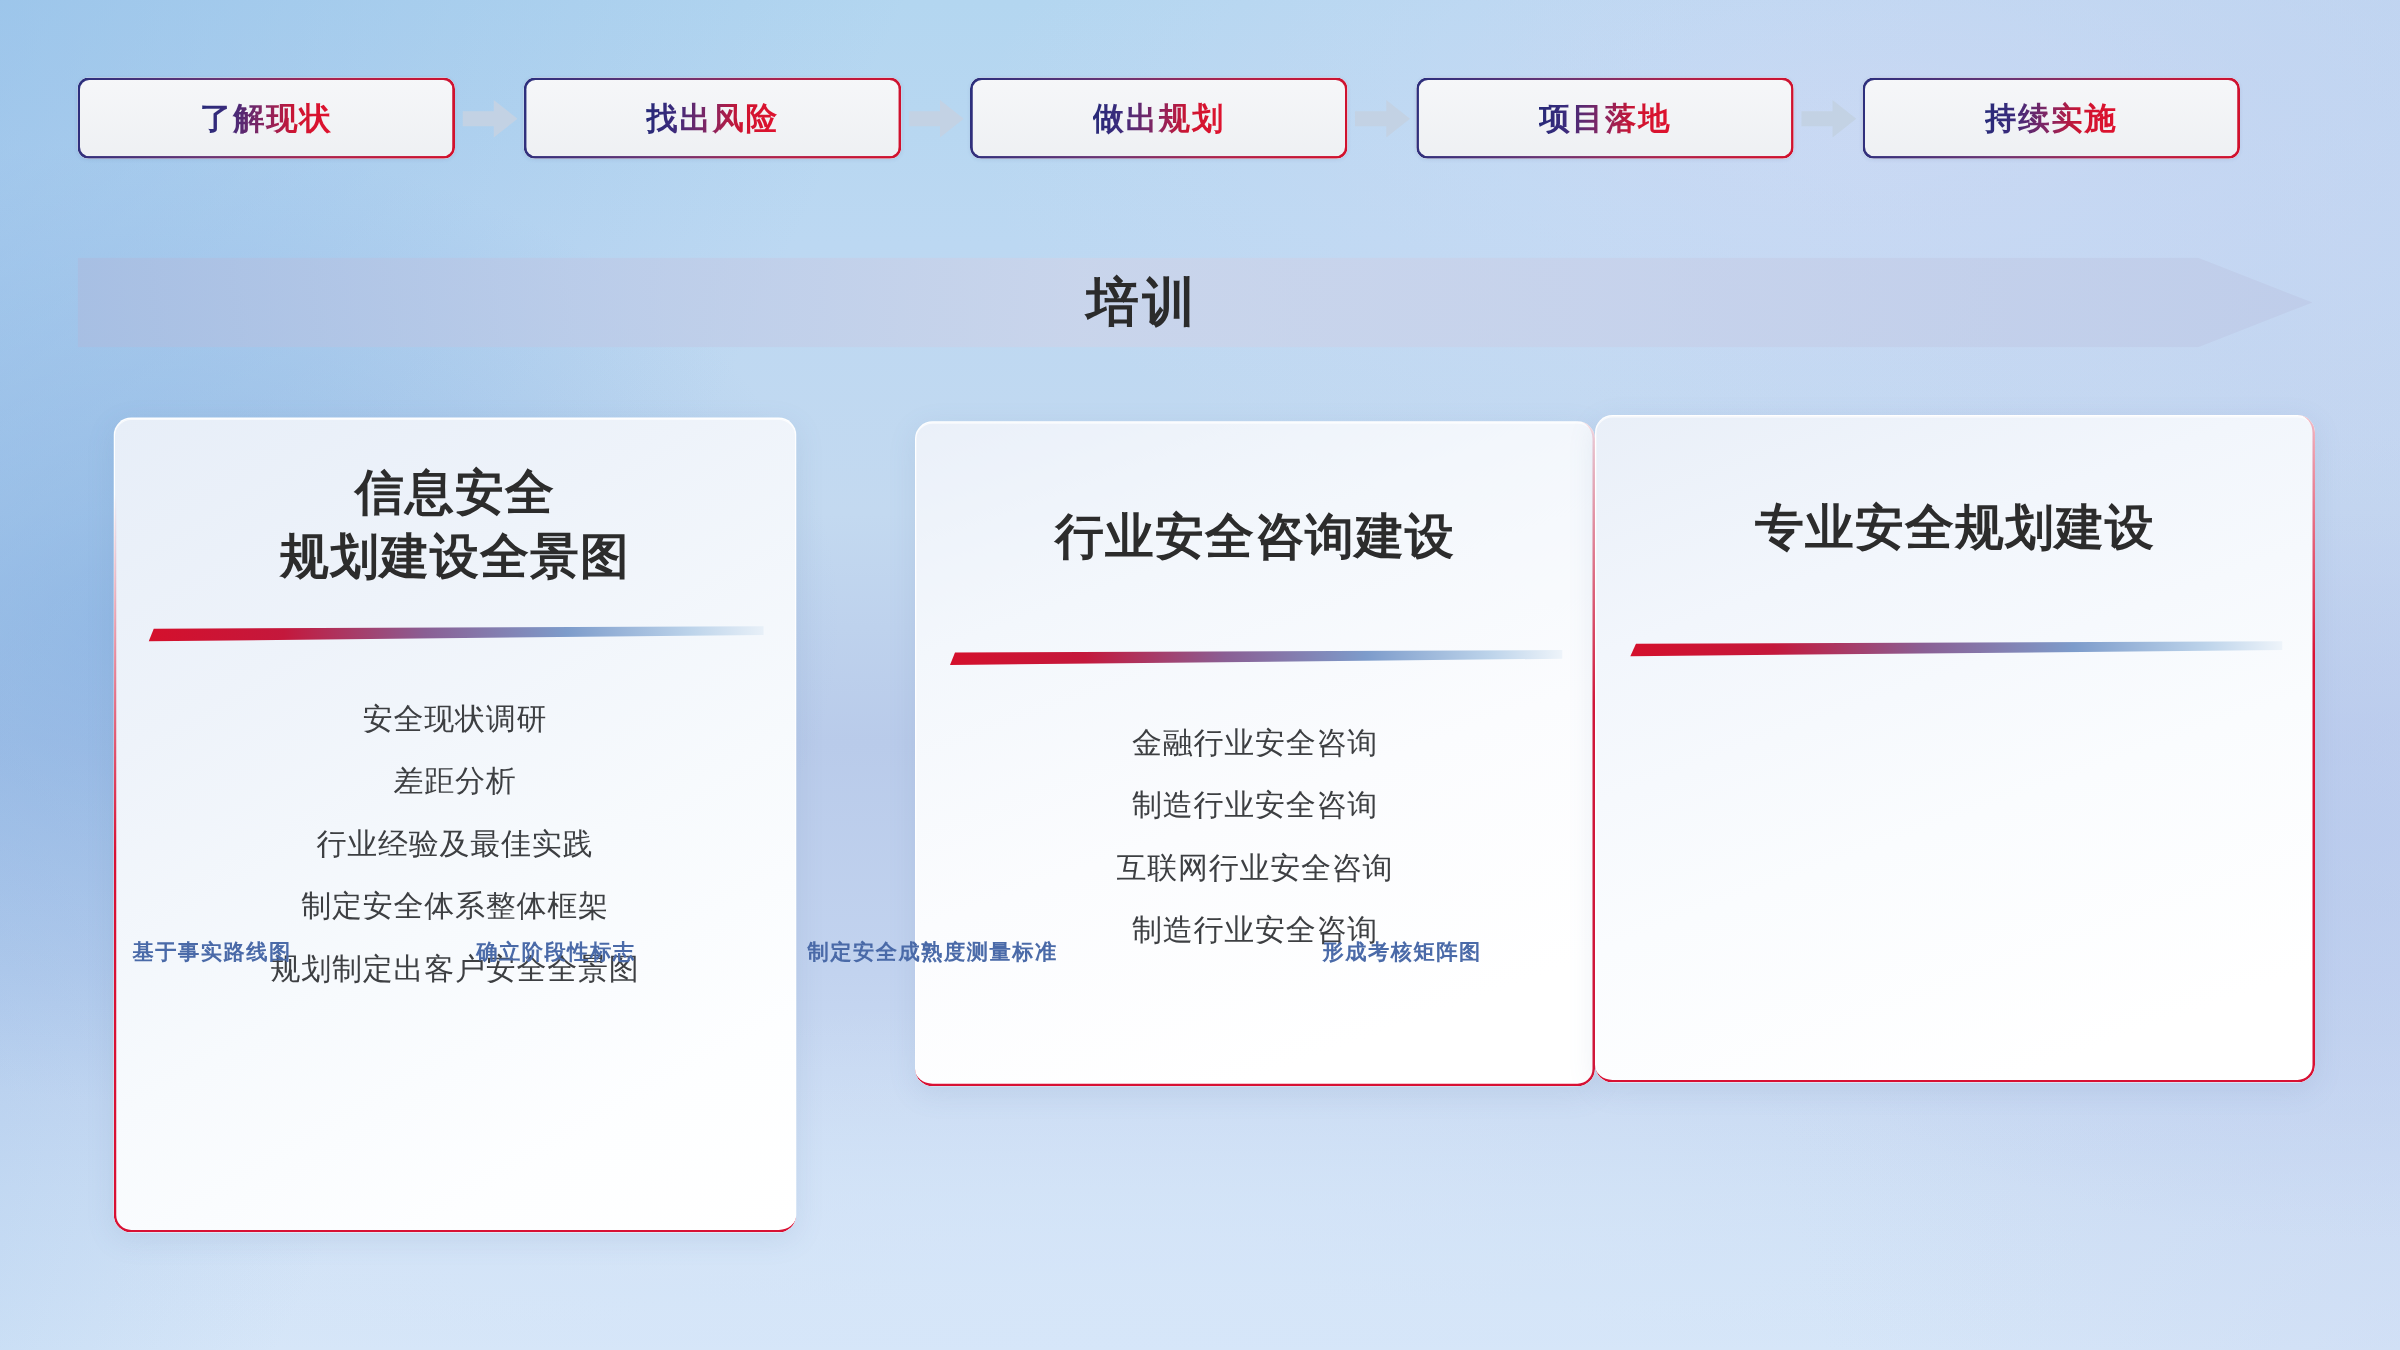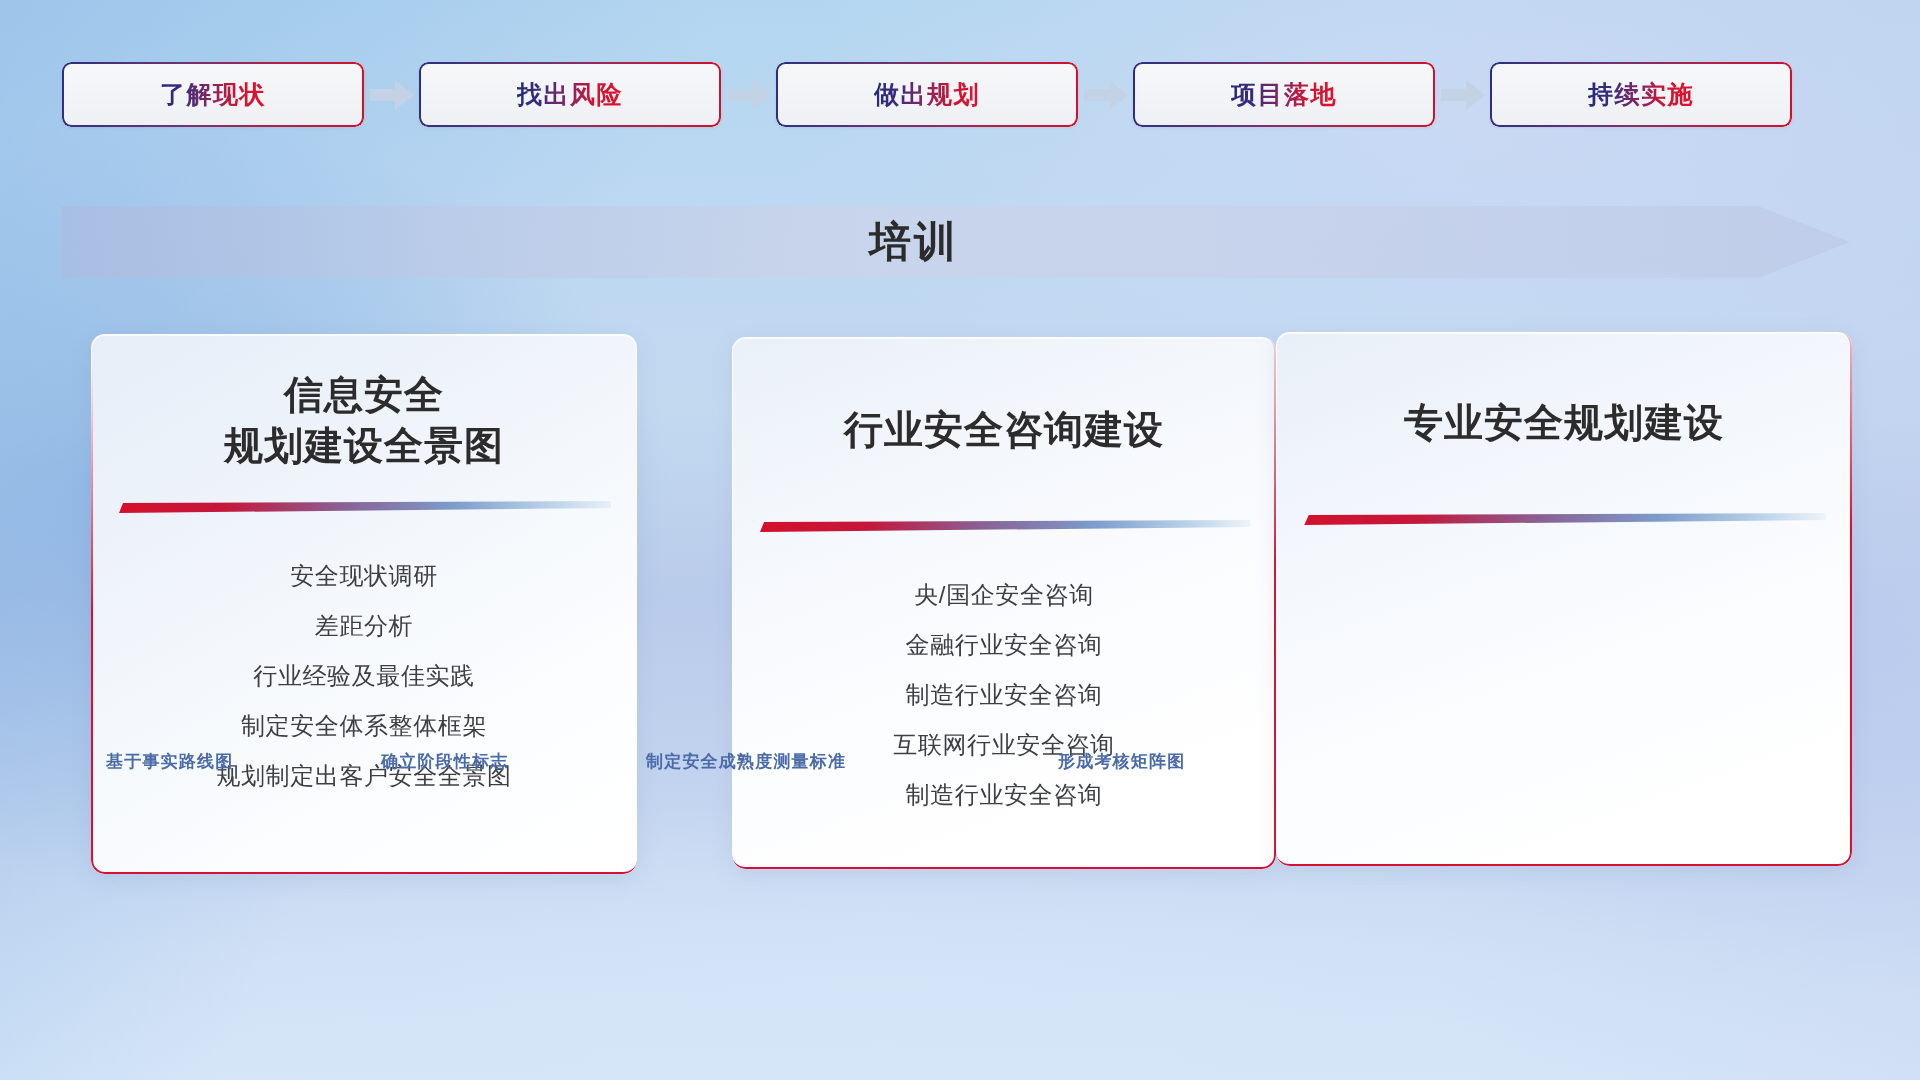--- a/index.html
+++ b/index.html
@@ -102,21 +102,21 @@
     position:absolute; inset:0;
     border-radius:14px;
     border:1px solid rgba(255,255,255,0.92);
     box-shadow: 0 6px 22px rgba(90,120,170,0.13), inset 0 1px 0 rgba(255,255,255,0.7);
   }
   .card-accentborder {
     position:absolute; inset:0;
     border-radius:14px;
     pointer-events:none;
   }
-  #card1 { left:91px;  top:334px; width:546px; height:540px; }
+  #card1 { left:91px;  top:334px; width:546px; height:652px; }
   #card1 .card-inner {
     background:linear-gradient(150deg,#e7eef8 0%, #eef3fa 28%, #f7fafd 58%, #fdfeff 82%, #ffffff 100%);
   }
   #card1 .card-accentborder {
     border-bottom:2px solid #d81134;
     border-left:2px solid #d81134;
     -webkit-mask-image:linear-gradient(195deg, rgba(0,0,0,0) 26%, rgba(0,0,0,1) 62%);
             mask-image:linear-gradient(195deg, rgba(0,0,0,0) 26%, rgba(0,0,0,1) 62%);
   }
   #card2 { left:694px; top:337px; width:544px; height:532px;margin-left:38px; }
@@ -283,21 +283,20 @@
             <stop offset="45%" stop-color="#8a5f94"></stop>
             <stop offset="68%" stop-color="#7d9ccb"></stop>
             <stop offset="88%" stop-color="#bcd3ea"></stop>
             <stop offset="100%" stop-color="#eef4fa"></stop>
           </linearGradient>
         </defs>
         <path d="M6 4 L492 2 L492 9 L2 14 Z" fill="url(#g2)"></path>
       </svg>
     </div>
     <ul class="card-list">
-      <li>央/国企安全咨询</li>
       <li>金融行业安全咨询</li>
       <li>制造行业安全咨询</li>
       <li>互联网行业安全咨询</li>
       <li>制造行业安全咨询</li>
     </ul>
   </div>
 </div>
 
 <div class="card" id="card3">
   <div class="card-inner"></div>

